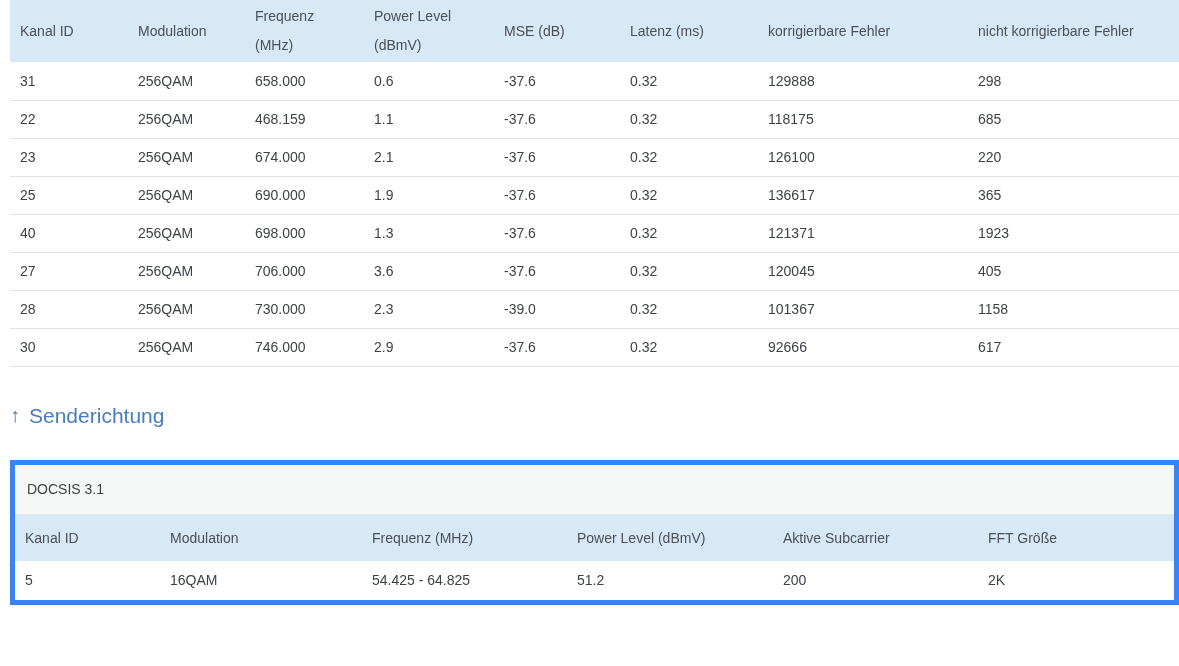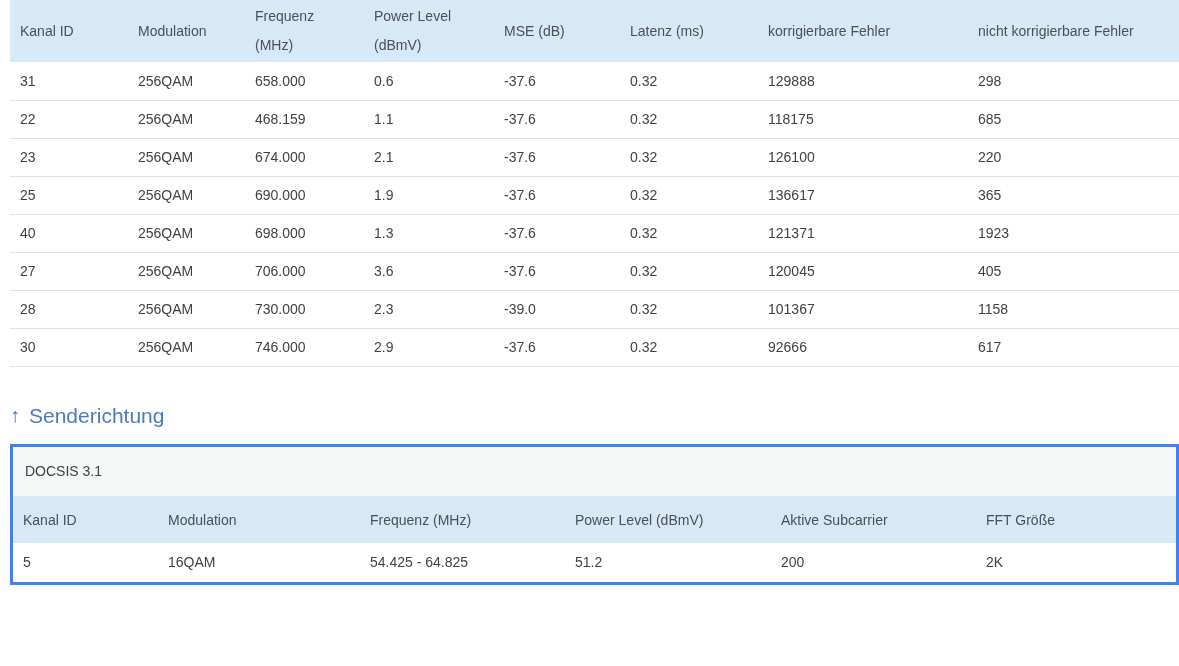--- a/index.html
+++ b/index.html
@@ -34,22 +34,22 @@
     color: #4a7bbe;
     display: flex; align-items: center;
   }
   .section-heading .arrow {
     font-weight: 400; font-size: 20px;
     margin-right: 9px;
   }
 
   
   .t2wrap {
-    margin-top: 13px;
-    border: 3px solid #3b82f6;
+    margin-top: 29px;
+    border: 5px solid #3b82f6;
   }
   .group-row {
     background: #f6f7f7;
     height: 50px;
     display: flex; align-items: center;
     padding-left: 12px;
     font-size: 14px; color: #3e4247;
     border-bottom: 1px solid #e8e8e8;
   }
   .t2 thead tr { background: #d7e8f6; height: 46px; }

